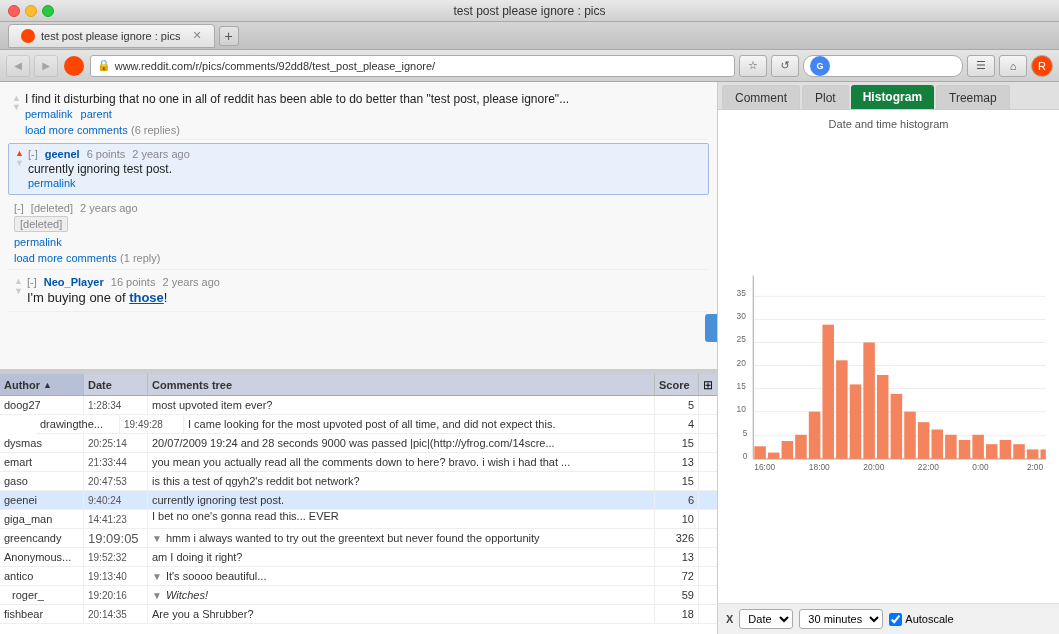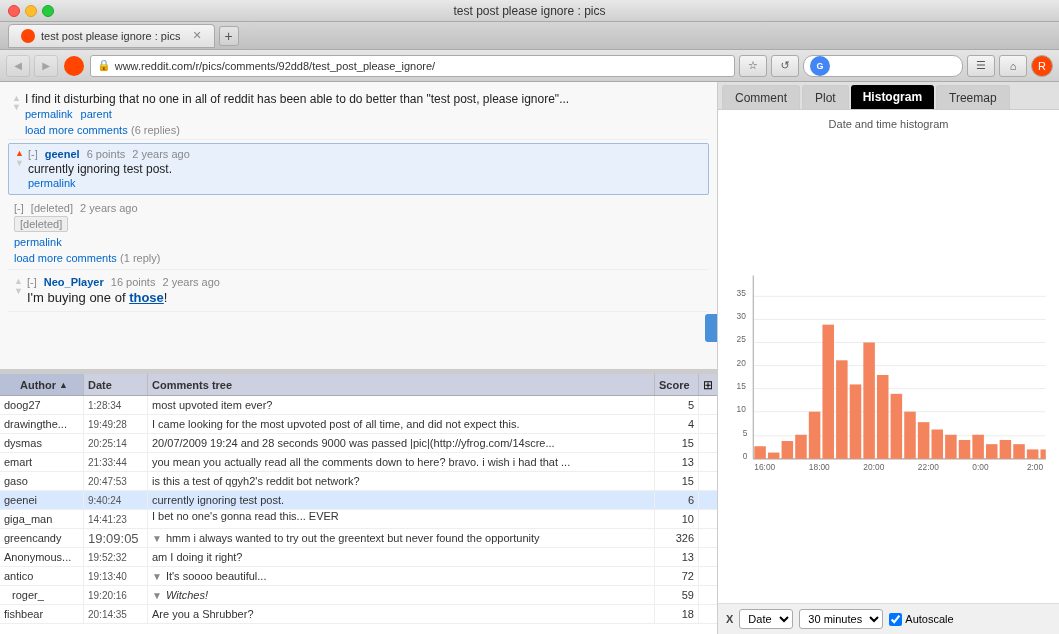--- a/index.html
+++ b/index.html
@@ -263,42 +263,42 @@
         </div>
       </div>
 
     </div>
 
     <div style="height:5px; background:#ccc; cursor:row-resize;"></div>
 
     <div style="height:260px; background:white; overflow:hidden; display:flex; flex-direction:column;">
 
       <div style="display:flex; background:#ccd0e0; border-bottom:1px solid #aaa; height:22px; align-items:center; flex-shrink:0;">
-        <div style="width:84px; padding:0 20px; font-size:11px; font-weight:bold; color:#333; border-right:1px solid #bbb; height:100%; display:flex; align-items:center; background:#b8c0d8;">
+        <div style="width:84px; padding:0 4px; font-size:11px; font-weight:bold; color:#333; border-right:1px solid #bbb; height:100%; display:flex; align-items:center; background:#b8c0d8;">
           <span>Author</span>
             <span style="margin-left:3px; font-size:9px;">▲</span>
         </div>
         <div style="width:64px; padding:0 4px; font-size:11px; font-weight:bold; color:#333; border-right:1px solid #bbb; height:100%; display:flex; align-items:center;">Date</div>
         <div style="flex:1; padding:0 4px; font-size:11px; font-weight:bold; color:#333; border-right:1px solid #bbb; height:100%; display:flex; align-items:center;">Comments tree</div>
         <div style="width:44px; padding:0 4px; font-size:11px; font-weight:bold; color:#333; border-right:1px solid #bbb; height:100%; display:flex; align-items:center;">Score</div>
         <div style="width:18px; height:100%; display:flex; align-items:center; justify-content:center;">⊞</div>
       </div>
 
       <div style="overflow-y:auto; flex:1;" id="table-body-container">
       <div style="display: flex; border-bottom: 1px solid rgb(238, 238, 238); height: 19px; align-items: center;">
     <div style="width:84px; padding:0 4px; font-size:11px; color:#333; border-right:1px solid #eee; height:100%; display:flex; align-items:center; overflow:hidden; white-space:nowrap;">doog27</div>
     <div style="width:64px; padding:0 4px; font-size:10px; color:#555; border-right:1px solid #eee; height:100%; display:flex; align-items:center;">1:28:34</div>
     <div style="flex:1; padding:0 4px; font-size:11px; color:#333; border-right:1px solid #eee; height:100%; display:flex; align-items:center; overflow:hidden;">
 
       <span style="overflow:hidden; text-overflow:ellipsis; white-space:nowrap;">most upvoted item ever?</span>
     </div>
     <div style="width:44px; padding:0 4px; font-size:11px; color:#333; border-right:1px solid #eee; height:100%; display:flex; align-items:center; justify-content:flex-end;">5</div>
     <div style="width:18px; height:100%; display:flex; align-items:center; justify-content:center;"></div>
   </div>
-          <div style="display: flex; border-bottom: 1px solid rgb(238, 238, 238); height: 19px; align-items: center;">
+          <div style="display: flex; border-bottom: 1px solid rgb(238, 238, 238); height: 19px; align-items: center; margin-left: 36px;">
     <div style="width:84px; padding:0 4px; font-size:11px; color:#333; border-right:1px solid #eee; height:100%; display:flex; align-items:center; overflow:hidden; white-space:nowrap;">drawingthe...</div>
     <div style="width:64px; padding:0 4px; font-size:10px; color:#555; border-right:1px solid #eee; height:100%; display:flex; align-items:center;">19:49:28</div>
     <div style="flex:1; padding:0 4px; font-size:11px; color:#333; border-right:1px solid #eee; height:100%; display:flex; align-items:center; overflow:hidden;">
 
       <span style="overflow:hidden; text-overflow:ellipsis; white-space:nowrap;">I came looking for the most upvoted post of all time, and did not expect this.</span>
     </div>
     <div style="width:44px; padding:0 4px; font-size:11px; color:#333; border-right:1px solid #eee; height:100%; display:flex; align-items:center; justify-content:flex-end;">4</div>
     <div style="width:18px; height:100%; display:flex; align-items:center; justify-content:center;"></div>
   </div>
           <div style="display: flex; border-bottom: 1px solid rgb(238, 238, 238); height: 19px; align-items: center;">
@@ -405,21 +405,21 @@
     </div>
 
     <div style="position:absolute; right:0; top:42%; width:12px; height:28px; background:#4a90d9; border-radius:3px 0 0 3px; z-index:10;"></div>
   </div>
 
   <div style="flex:1; background:#f0f0f0; display:flex; flex-direction:column;">
 
     <div style="display:flex; background:#e0e0e0; border-bottom:1px solid #ccc; height:28px; align-items:flex-end; padding-left:4px;">
       <button style="padding:4px 12px; font-size:12px; color:#333; cursor:pointer; border:1px solid #ccc; border-bottom:none; background:#d0d0d0; border-radius:3px 3px 0 0; height:24px;">Comment</button>
       <button style="padding:4px 12px; font-size:12px; color:#333; cursor:pointer; border:1px solid #ccc; border-bottom:none; background:#d0d0d0; border-radius:3px 3px 0 0; height:24px; margin-left:2px;">Plot</button>
-      <button style="padding:4px 12px; font-size:12px; color:white; cursor:pointer; border:none; background:#000000; border-radius:3px 3px 0 0; height:24px; margin-left:2px; font-weight:bold;">Histogram</button>
+      <button style="padding:4px 12px; font-size:12px; color:white; cursor:pointer; border:none; background:#15803d; border-radius:3px 3px 0 0; height:24px; margin-left:2px; font-weight:bold;">Histogram</button>
       <button style="padding:4px 12px; font-size:12px; color:#333; cursor:pointer; border:1px solid #ccc; border-bottom:none; background:#d0d0d0; border-radius:3px 3px 0 0; height:24px; margin-left:2px;">Treemap</button>
     </div>
 
     <div style="flex:1; background:white; padding:8px; display:flex; flex-direction:column;">
       <div style="font-size:11px; color:#555; text-align:center; margin-bottom:4px;">Date and time histogram</div>
 
       <div style="flex:1; position:relative;">
         <svg id="histogram-svg" width="100%" height="100%" viewBox="0 0 310 190" preserveAspectRatio="xMidYMid meet">
 
           <text x="16" y="185" font-size="8" fill="#666">0</text>

